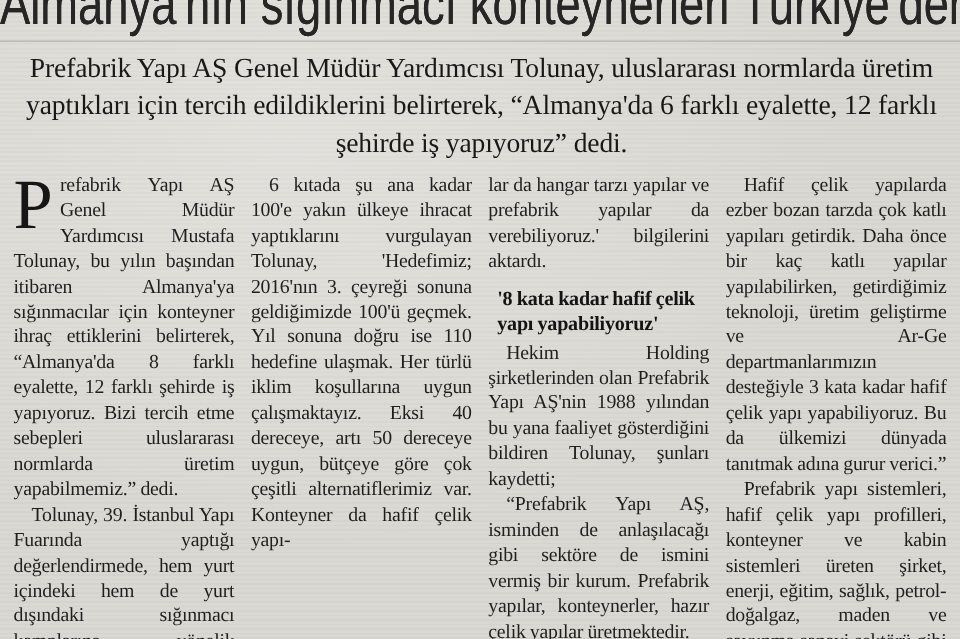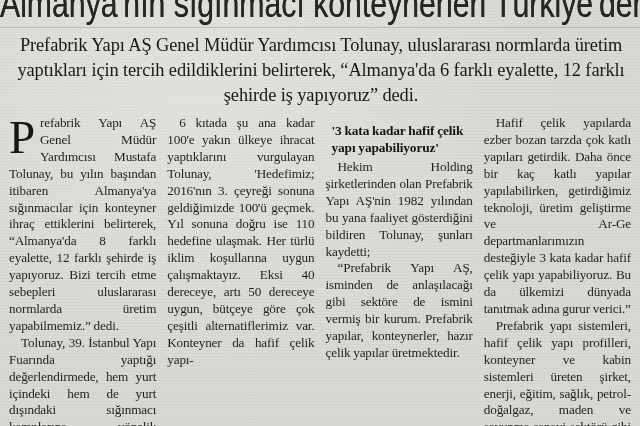--- a/index.html
+++ b/index.html
@@ -100,22 +100,23 @@
     <div class="col">
       <p><span class="dropcap">P</span><span>refabrik Yapı AŞ Genel Müdür Yardımcısı Mustafa Tolunay, bu yılın başından itibaren Almanya'ya sığınmacılar için konteyner ihraç ettiklerini belirterek, “Almanya'da 8 farklı eyalette, 12 farklı şehirde iş yapıyoruz. Bizi tercih etme sebepleri uluslararası normlarda üretim yapabilmemiz.” dedi.</span></p>
       <p class="para-indent">Tolunay, 39. İstanbul Yapı Fuarında yaptığı değerlendirmede, hem yurt içindeki hem de yurt dışındaki sığınmacı kamplarına yönelik konteyner ürettiklerini belirterek, “Sığınmacılarla ilgili olarak ülkemizdeki Suriyeli misafirlerimize kamp kurduk. Irak'ta geçtiğimiz yıl hem kuzey hem güney bölgesine aynı şekilde kamp oluşturduk. Bu yılın başından itibaren de</p>
     </div>
 
     <div class="col">
       <p class="para-indent">6 kıtada şu ana kadar 100'e yakın ülkeye ihracat yaptıklarını vurgulayan Tolunay, 'Hedefimiz; 2016'nın 3. çeyreği sonuna geldiğimizde 100'ü geçmek. Yıl sonuna doğru ise 110 hedefine ulaşmak. Her türlü iklim koşullarına uygun çalışmaktayız. Eksi 40 dereceye, artı 50 dereceye uygun, bütçeye göre çok çeşitli alternatiflerimiz var. Konteyner da hafif çelik yapı-</p>
     </div>
 
     <div class="col">
-      <p class="subhead">'3 kata kadar hafif çelik yapı yapabiliyoruz'</p>
-      <p class="para-indent">Hekim Holding şirketlerinden olan Prefabrik Yapı AŞ'nin 1982 yılından bu yana faaliyet gösterdiğini bildiren Tolunay, şunları kaydetti;</p>
+      <p>lar da hangar tarzı yapılar ve prefabrik yapılar da verebiliyoruz.' bilgilerini aktardı.</p>
+      <p class="subhead">'8 kata kadar hafif çelik yapı yapabiliyoruz'</p>
+      <p class="para-indent">Hekim Holding şirketlerinden olan Prefabrik Yapı AŞ'nin 1988 yılından bu yana faaliyet gösterdiğini bildiren Tolunay, şunları kaydetti;</p>
       <p class="para-indent">“Prefabrik Yapı AŞ, isminden de anlaşılacağı gibi sektöre de ismini vermiş bir kurum. Prefabrik yapılar, konteynerler, hazır çelik yapılar üretmektedir.</p>
 
     </div>
 
     <div class="col">
       <p class="para-indent">Hafif çelik yapılarda ezber bozan tarzda çok katlı yapıları getirdik. Daha önce bir kaç katlı yapılar yapılabilirken, getirdiğimiz teknoloji, üretim geliştirme ve Ar-Ge departmanlarımızın desteğiyle 3 kata kadar hafif çelik yapı yapabiliyoruz. Bu da ülkemizi dünyada tanıtmak adına gurur verici.”</p>
       <p class="para-indent"><span>Prefabrik yapı sistemleri, hafif çelik yapı profilleri, konteyner ve kabin sistemleri üreten şirket, enerji, eğitim, sağlık, petrol-doğalgaz, maden ve savunma sanayi sektörü gibi birçok alanda talepleri karşılıyor.</span> </p>
     </div>
 
   </div>

